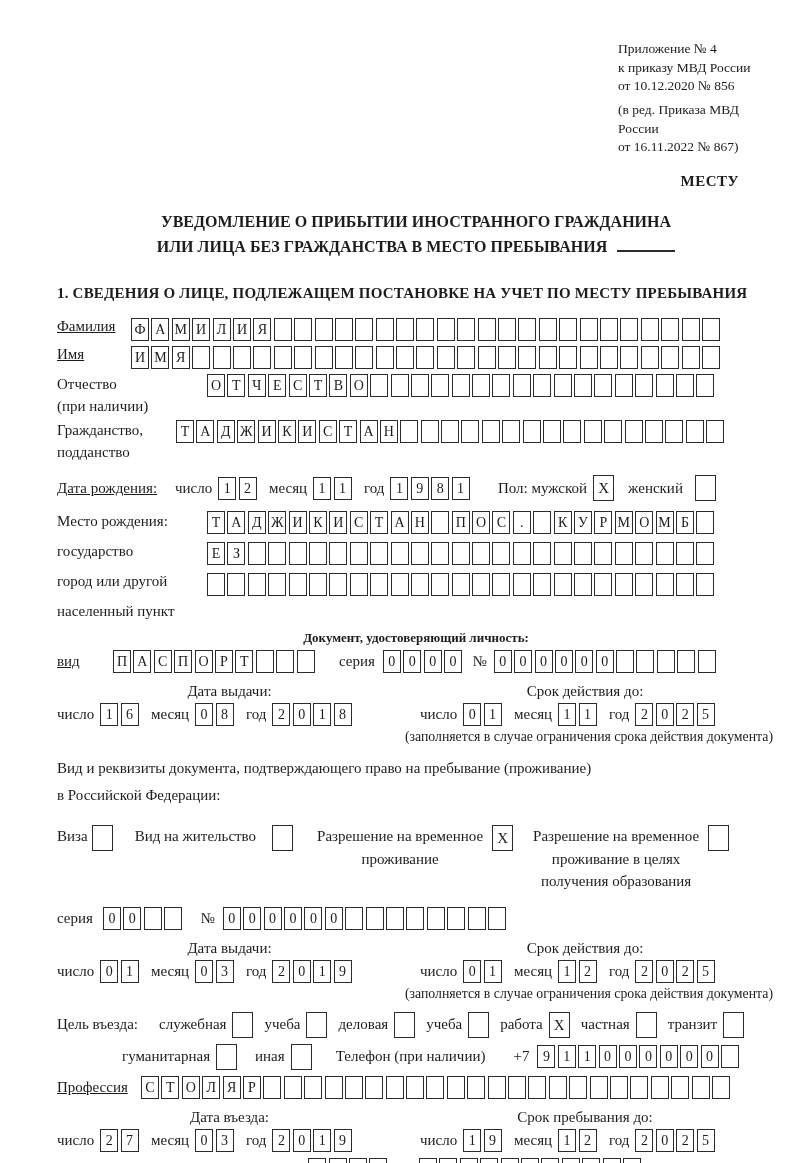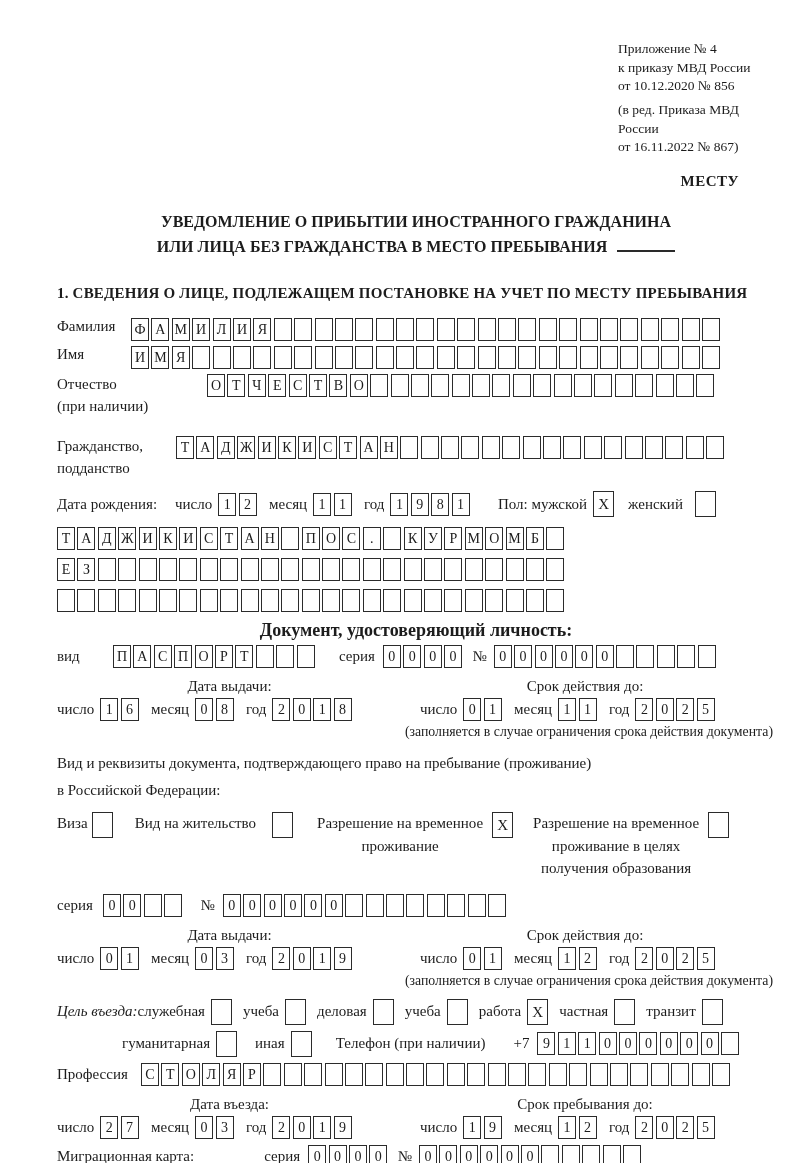--- a/index.html
+++ b/index.html
@@ -12,21 +12,21 @@
   
   .hdr{margin-left:561px;font-size:13.5px;line-height:1.38;}
   .hdr .gap{height:5px;}
   .forma{font-weight:bold;font-size:15px;text-align:right;padding-right:36px;margin-top:16px;letter-spacing:.5px;}
   
   .title{margin-top:20px;text-align:center;font-weight:bold;font-size:16px;line-height:1.55;}
   .blank-line{display:inline-block;width:58px;border-bottom:2px solid #2a2a2a;height:12px;margin-left:10px;}
   .sect{margin-top:26px;font-weight:bold;font-size:15px;letter-spacing:.2px;}
   
   .frow{display:flex;align-items:flex-start;margin-top:5px;}
-  .lbl{flex:none;}
+  .lbl{flex:none;text-decoration:underline;}
   .lbl2{flex:none;line-height:1.45;}
   .cells{display:inline-block;white-space:nowrap;line-height:0;}
   .cell{
     display:inline-block;width:16px;height:21px;border:1.7px solid #2b2b2b;
     margin-right:2.4px;text-align:center;font-size:14px;line-height:21px;
     vertical-align:top;background:#fff;
   }
   .cbx{
     display:inline-block;width:19px;height:24px;border:1.7px solid #2b2b2b;
     text-align:center;font-size:15px;line-height:24px;vertical-align:middle;background:#fff;
@@ -34,22 +34,22 @@
   .dg{display:inline-flex;align-items:center;white-space:nowrap;}
   .dg .lab{margin-right:6px;}
   .dg .cells{margin-right:10px;}
   .pairhead{display:flex;margin-top:10px;}
   .pairhead .lefth{width:345px;text-align:center;}
   .pairhead .righth{width:330px;text-align:center;margin-left:18px;}
   .pairrow{display:flex;margin-top:3px;align-items:center;}
   .pairrow .leftg{width:345px;}
   .pairrow .rightg{margin-left:18px;}
   .note{ text-align:right;font-size:13.8px;margin-top:3px;padding-right:2px;}
-  .center-bold{text-align:center;font-weight:bold;font-size:18px;margin-top:8px;}
-  .opts{display:flex;align-items:flex-start;margin-top:8px;}
+  .center-bold{text-align:center;font-weight:bold;font-size:13px;margin-top:8px;}
+  .opts{display:flex;align-items:flex-start;margin-top:16px;}
   .opt{display:flex;align-items:flex-start;}
   .opt .ol{text-align:center;line-height:1.5;}
   .opt .cbx{margin-left:9px;}
   .purp{display:flex;align-items:center;flex-wrap:nowrap;}
   .purp .pi{display:inline-flex;align-items:center;margin-right:11px;white-space:nowrap;}
   .purp .pi .cbx{margin-left:6px;}
   .mt14{margin-top:14px;}
   .mt10{margin-top:10px;}
   .mt6{margin-top:6px;}
   .intro{line-height:1.8;margin-top:10px;}
@@ -89,21 +89,21 @@
   </div>
 
   <div class="frow">
     <span class="lbl2" style="width:150px;">
       <div>Отчество</div>
       <div>(при наличии)</div>
     </span>
     <span class="cells"><span class="cell">О</span><span class="cell">Т</span><span class="cell">Ч</span><span class="cell">Е</span><span class="cell">С</span><span class="cell">Т</span><span class="cell">В</span><span class="cell">О</span><span class="cell"></span><span class="cell"></span><span class="cell"></span><span class="cell"></span><span class="cell"></span><span class="cell"></span><span class="cell"></span><span class="cell"></span><span class="cell"></span><span class="cell"></span><span class="cell"></span><span class="cell"></span><span class="cell"></span><span class="cell"></span><span class="cell"></span><span class="cell"></span><span class="cell"></span></span>
   </div>
 
-  <div class="frow" style="margin-top:18px;">
+  <div class="frow" style="margin-top:2px;">
     <span class="lbl2" style="width:119px;">
       <div>Гражданство,</div>
       <div>подданство</div>
     </span>
     <span class="cells"><span class="cell">Т</span><span class="cell">А</span><span class="cell">Д</span><span class="cell">Ж</span><span class="cell">И</span><span class="cell">К</span><span class="cell">И</span><span class="cell">С</span><span class="cell">Т</span><span class="cell">А</span><span class="cell">Н</span><span class="cell"></span><span class="cell"></span><span class="cell"></span><span class="cell"></span><span class="cell"></span><span class="cell"></span><span class="cell"></span><span class="cell"></span><span class="cell"></span><span class="cell"></span><span class="cell"></span><span class="cell"></span><span class="cell"></span><span class="cell"></span><span class="cell"></span><span class="cell"></span></span>
   </div>
 
   <div class="frow" style="margin-top:12px;align-items:center;">
     <span class="lbl" style="width:112px;">Дата рождения:</span>
     <span class="dg">
@@ -114,20 +114,26 @@
       <span class="lab">год</span>
       <span class="cells"><span class="cell">1</span><span class="cell">9</span><span class="cell">8</span><span class="cell">1</span></span>
     </span>
     <span style="margin-left:16px;">Пол: мужской</span>
     <span class="cbx" style="margin-left:6px;">X</span>
     <span style="margin-left:14px;">женский</span>
     <span class="cbx" style="margin-left:12px;"></span>
   </div>
 
   <div class="frow" style="margin-top:10px;">
+    <span class="lbl2" style="width:150px;">
+      <div>Место рождения:</div>
+      <div style="margin-top:8px;">государство</div>
+      <div style="margin-top:8px;">город или другой</div>
+      <div style="margin-top:8px;">населенный пункт</div>
+    </span>
     <span>
       <span class="cells" style="display:block;margin-bottom:8px;"><span class="cell">Т</span><span class="cell">А</span><span class="cell">Д</span><span class="cell">Ж</span><span class="cell">И</span><span class="cell">К</span><span class="cell">И</span><span class="cell">С</span><span class="cell">Т</span><span class="cell">А</span><span class="cell">Н</span><span class="cell"></span><span class="cell">П</span><span class="cell">О</span><span class="cell">С</span><span class="cell">.</span><span class="cell"></span><span class="cell">К</span><span class="cell">У</span><span class="cell">Р</span><span class="cell">М</span><span class="cell">О</span><span class="cell">М</span><span class="cell">Б</span><span class="cell"></span></span>
       <span class="cells" style="display:block;margin-bottom:8px;"><span class="cell">Е</span><span class="cell">З</span><span class="cell"></span><span class="cell"></span><span class="cell"></span><span class="cell"></span><span class="cell"></span><span class="cell"></span><span class="cell"></span><span class="cell"></span><span class="cell"></span><span class="cell"></span><span class="cell"></span><span class="cell"></span><span class="cell"></span><span class="cell"></span><span class="cell"></span><span class="cell"></span><span class="cell"></span><span class="cell"></span><span class="cell"></span><span class="cell"></span><span class="cell"></span><span class="cell"></span><span class="cell"></span></span>
       <span class="cells" style="display:block;"><span class="cell"></span><span class="cell"></span><span class="cell"></span><span class="cell"></span><span class="cell"></span><span class="cell"></span><span class="cell"></span><span class="cell"></span><span class="cell"></span><span class="cell"></span><span class="cell"></span><span class="cell"></span><span class="cell"></span><span class="cell"></span><span class="cell"></span><span class="cell"></span><span class="cell"></span><span class="cell"></span><span class="cell"></span><span class="cell"></span><span class="cell"></span><span class="cell"></span><span class="cell"></span><span class="cell"></span><span class="cell"></span></span>
     </span>
   </div>
 
   <div class="center-bold">Документ, удостоверяющий личность:</div>
 
   <div class="frow" style="margin-top:4px;align-items:center;">
@@ -219,21 +225,21 @@
       <span class="cells"><span class="cell">0</span><span class="cell">1</span></span>
       <span class="lab">месяц</span>
       <span class="cells"><span class="cell">1</span><span class="cell">2</span></span>
       <span class="lab">год</span>
       <span class="cells"><span class="cell">2</span><span class="cell">0</span><span class="cell">2</span><span class="cell">5</span></span>
     </span>
   </div>
   <div class="note">(заполняется в случае ограничения срока действия документа)</div>
 
   <div class="purp mt10">
-    <span style="margin-right:0;font-style:italic;">Цель въезда:</span>
+    <span style="margin-right:21px;">Цель въезда:</span>
     <span class="pi">
       <span>служебная</span>
       <span class="cbx"></span>
     </span>
     <span class="pi">
       <span>учеба</span>
       <span class="cbx"></span>
     </span>
     <span class="pi">
       <span>деловая</span>

